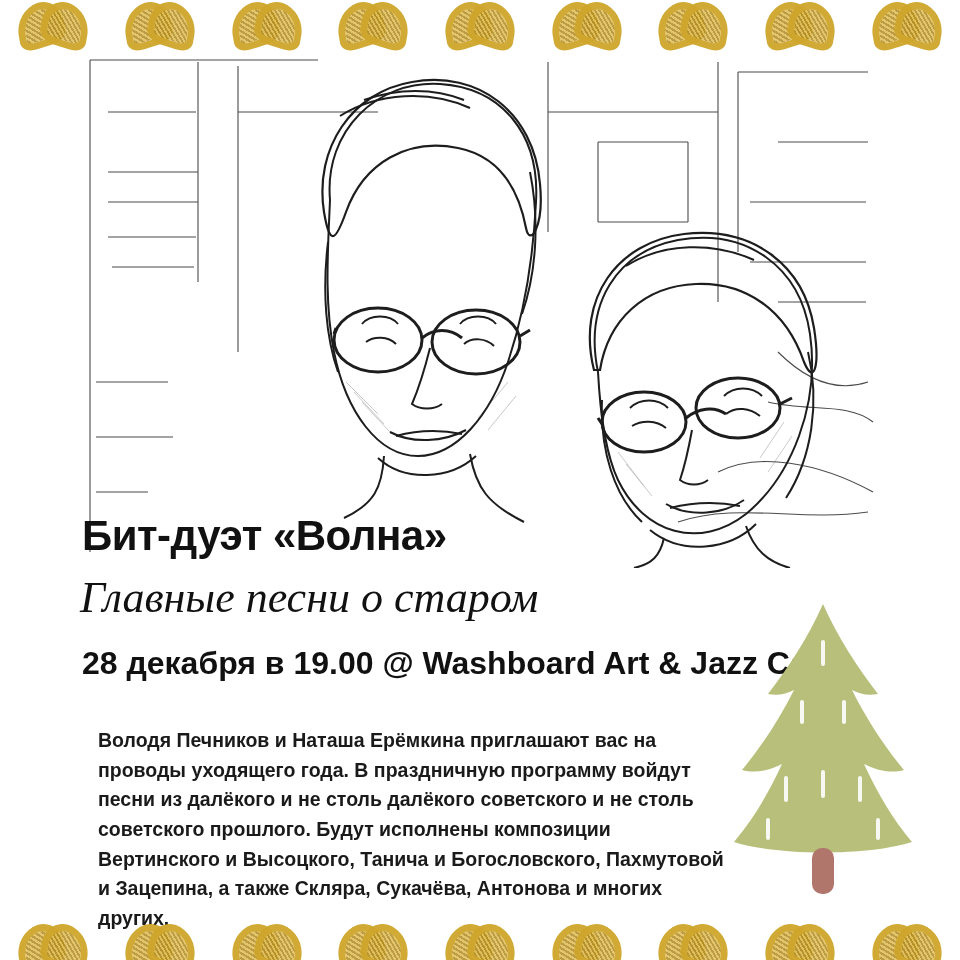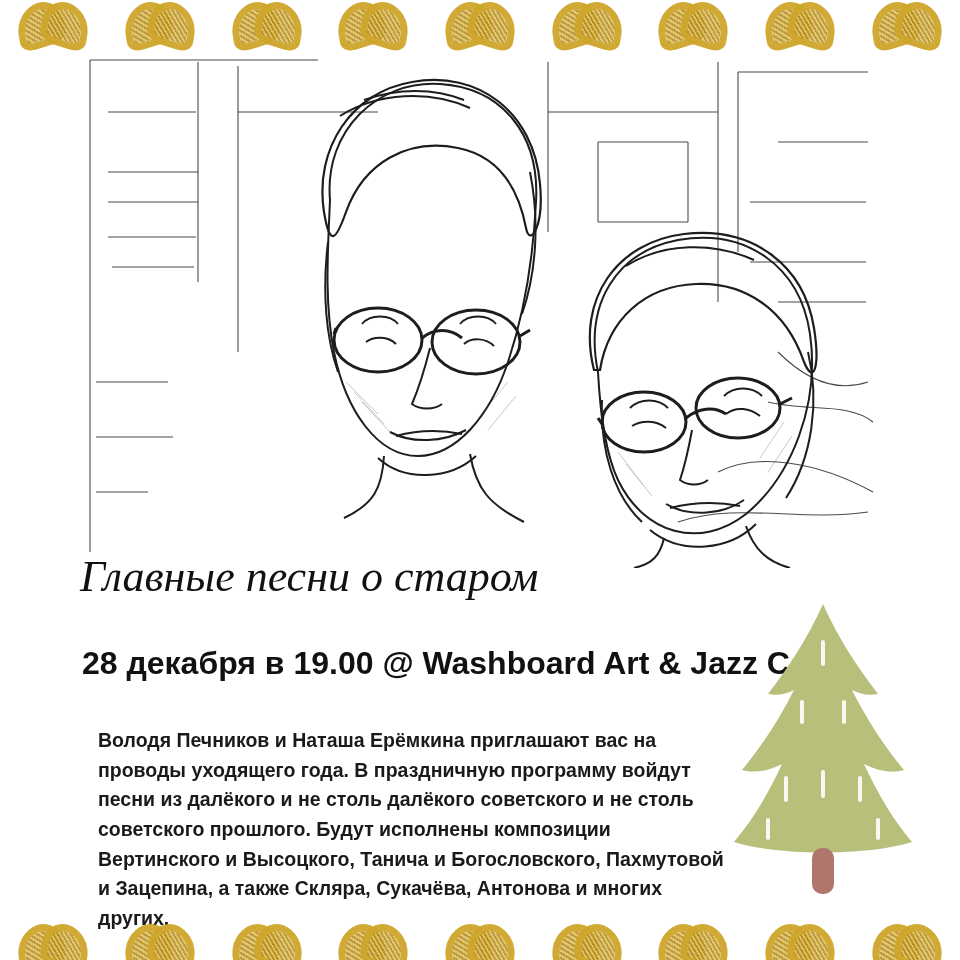--- a/index.html
+++ b/index.html
@@ -78,21 +78,21 @@
     font-family: "Liberation Sans", sans-serif;
     font-weight: 700;
     font-size: 42px;
     letter-spacing: -0.5px;
     color: #111111;
     white-space: nowrap;
   }
   .subtitle {
     position: absolute;
     left: 80px;
-    top: 551px;
+    top: 572px;
     font-family: "Liberation Serif", serif;
     font-style: italic;
     font-size: 44px;
     color: #111111;
     white-space: nowrap;
   }
   .when {
     position: absolute;
     left: 82px;
     top: 645px;
@@ -224,20 +224,21 @@
 
       <g stroke="#3a3a3a" stroke-width="0.8" opacity="0.35">
         <path d="M268 330 L300 362 M276 340 L306 372 M284 350 L312 380" fill="none"></path>
         <path d="M430 330 L400 366 M438 344 L410 378" fill="none"></path>
         <path d="M540 400 L566 434 M548 412 L574 444" fill="none"></path>
         <path d="M706 370 L682 406 M714 384 L690 420" fill="none"></path>
       </g>
     </svg>
   </div>
 
+  <div class="title">Бит-дуэт «Волна»</div>
   <div class="subtitle">Главные песни о старом</div>
   <div class="when">28 декабря в 19.00 @ Washboard Art &amp; Jazz Café</div>
 
   <div class="body-text">
     <p>Володя Печников и Наташа Ерёмкина приглашают вас на проводы уходящего года. В праздничную программу войдут песни из далёкого и не столь далёкого советского и не столь советского прошлого. Будут исполнены композиции Вертинского и Высоцкого, Танича и Богословского, Пахмутовой и Зацепина, а также Скляра, Сукачёва, Антонова и многих других.</p>
   </div>
 
   <svg class="tree" viewBox="0 0 190 300" xmlns="http://www.w3.org/2000/svg">
     <path d="M95 6 C110 40 130 70 150 96 C140 98 132 96 124 92
              C138 120 156 148 176 172 C162 176 148 172 136 166

